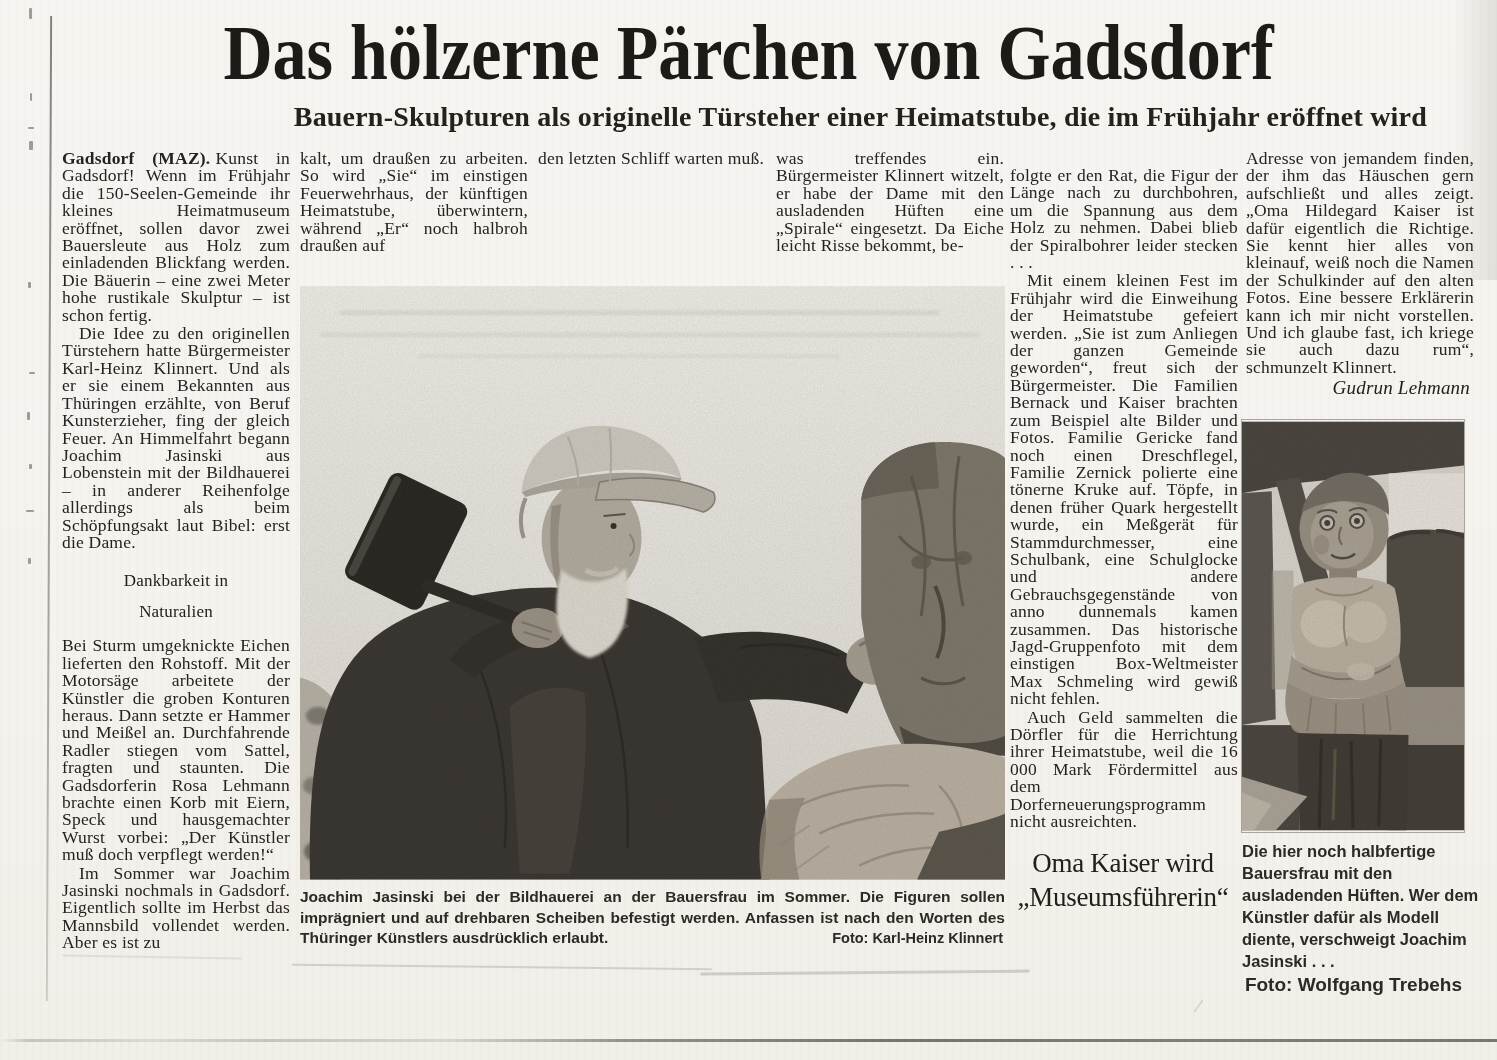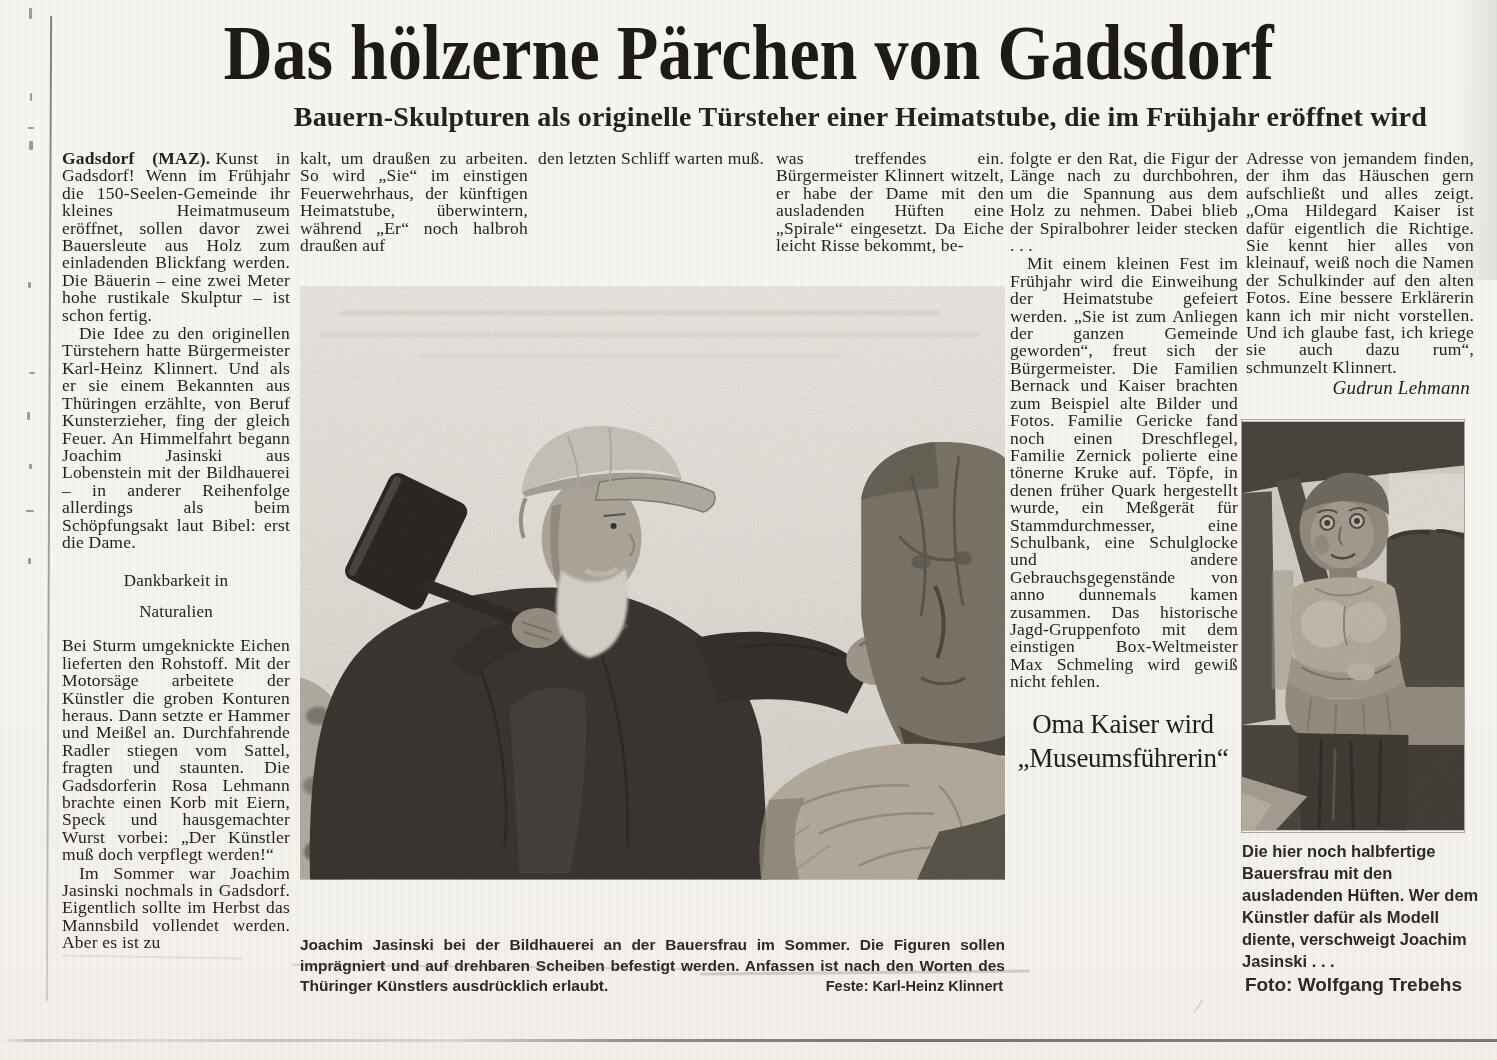--- a/index.html
+++ b/index.html
@@ -31,42 +31,42 @@
   
   .col{
     position:absolute;top:150px;width:228px;
     text-align:justify;font-size:17.5px;line-height:17.4px;
     letter-spacing:0.2px;color:#262220;
     hyphens:auto;-webkit-hyphens:auto;
   }
   .col p{margin:0 0 1px 0;}
   .col p.indent{text-indent:17px;}
   .c1{left:62px;}  .c2{left:300px;} .c3{left:538px;}
-  .c4{left:776px;} .c5{left:1010px;}.c6{left:1246px;}
+  .c4{left:776px;} .c5{left:1010px;margin-top:17px;}.c6{left:1246px;}
   .dateline{font-weight:bold;margin-right:5px;}
   .sect-head{
     font-weight:normal;text-align:center;color:#23201c;
     margin:14px auto 10px auto;
   }
   .sect-head.one{font-size:17px;line-height:31px;width:180px;}
   .sect-head.two{font-size:27px;line-height:34px;width:226px;letter-spacing:-0.3px;margin:16px 0 10px 0;}
   .byline{
     font-style:italic;font-size:19px;text-align:right;
     padding-right:4px;margin-top:3px;color:#24211d;
   }
   
   .photo{position:absolute;overflow:hidden;}
   .photo-main{left:300px;top:286px;width:705px;height:594px;}
   .photo-side{left:1242px;top:420px;width:222px;height:412px;outline:1px solid #aaa49a;}
   
   .caption{
     font-family:"Liberation Sans", sans-serif;font-weight:bold;
     color:#2c2926;position:absolute;text-align:justify;
   }
-  .caption-main{left:300px;top:935px;width:705px;font-size:15.5px;line-height:20.5px;}
+  .caption-main{left:300px;top:887px;width:705px;font-size:15.5px;line-height:20.5px;}
   .caption-main .credit{
     position:absolute;right:2px;bottom:0;font-size:14.5px;font-weight:bold;
     background:transparent;
   }
   .caption-side{left:1242px;top:840px;width:246px;font-size:16.5px;line-height:22px;text-align:left;}
   .caption-side .credit{display:block;text-align:right;padding-right:26px;font-size:19px;margin-top:2px;}
   
   .edge-line{
     position:absolute;left:48px;top:16px;width:2px;height:985px;
     background:linear-gradient(#5e5c58 0%, #7b7974 40%, #9b9892 75%, #c4c1ba 100%);
@@ -110,20 +110,21 @@
     <p>den letzten Schliff warten muß.</p>
   </div>
 
   <div class="col c4">
     <p>was treffendes ein. Bürgermeister Klinnert witzelt, er habe der Dame mit den ausladenden Hüften eine „Spirale“ eingesetzt. Da Eiche leicht Risse bekommt, be-</p>
   </div>
 
   <div class="col c5">
     <p>folgte er den Rat, die Figur der Länge nach zu durchbohren, um die Spannung aus dem Holz zu nehmen. Dabei blieb der Spiralbohrer leider stecken . . .</p>
     <p class="indent">Mit einem kleinen Fest im Frühjahr wird die Einweihung der Heimatstube gefeiert werden. „Sie ist zum Anliegen der ganzen Gemeinde geworden“, freut sich der Bürgermeister. Die Familien Bernack und Kaiser brachten zum Beispiel alte Bilder und Fotos. Familie Gericke fand noch einen Dreschflegel, Familie Zernick polierte eine tönerne Kruke auf. Töpfe, in denen früher Quark hergestellt wurde, ein Meßgerät für Stammdurchmesser, eine Schulbank, eine Schulglocke und andere Gebrauchsgegenstände von anno dunnemals kamen zusammen. Das historische Jagd-Gruppenfoto mit dem einstigen Box-Weltmeister Max Schmeling wird gewiß nicht fehlen.</p>
+    <p class="indent">Auch Geld sammelten die Dörfler für die Herrichtung ihrer Heimatstube, weil die 16 000 Mark Fördermittel aus dem Dorferneuerungsprogramm nicht ausreichten.</p>
     <h3 class="sect-head two">Oma Kaiser wird „Museumsführerin“</h3>
   </div>
 
   <div class="col c6">
     <p>Adresse von jemandem finden, der ihm das Häuschen gern aufschließt und alles zeigt. „Oma Hildegard Kaiser ist dafür eigentlich die Richtige. Sie kennt hier alles von kleinauf, weiß noch die Namen der Schulkinder auf den alten Fotos. Eine bessere Erklärerin kann ich mir nicht vorstellen. Und ich glaube fast, ich kriege sie auch dazu rum“, schmunzelt Klinnert.</p>
     <div class="byline">Gudrun Lehmann</div>
   </div>
 
   <div class="photo photo-main">
     <svg width="705" height="594" viewBox="0 0 706 594" xmlns="http://www.w3.org/2000/svg">
@@ -211,21 +212,21 @@
         <path d="M480,560 L510,540 M495,585 L530,560" stroke="#9a9182" stroke-width="2" opacity=".7"></path>
         <path d="M640,546 C668,540 692,534 706,528 L706,594 L618,594 Z" fill="#575147"></path>
         <path d="M470,514 C460,540 458,566 462,594 L500,594 C492,560 494,534 506,512 Z" fill="#8e8576" opacity=".8"></path>
       </g>
       <rect width="706" height="594" filter="url(#grainA)" opacity="0.3"></rect>
     </svg>
   </div>
 
   <div class="caption caption-main">
     <span>Joachim Jasinski bei der Bildhauerei an der Bauersfrau im Sommer. Die Figuren sollen imprägniert und auf drehbaren Scheiben befestigt werden. Anfassen ist nach den Worten des Thüringer Künstlers ausdrücklich erlaubt.</span>
-    <span class="credit">Feste: Karl-Heinz Klinnert</span>
+    <span class="credit">Foto: Karl-Heinz Klinnert</span>
   </div>
 
   <div class="photo photo-side">
     <svg width="222" height="412" viewBox="0 0 224 412" xmlns="http://www.w3.org/2000/svg">
       <defs>
         <filter id="grainB" x="0" y="0" width="100%" height="100%">
           <feTurbulence type="fractalNoise" baseFrequency="0.7" numOctaves="2" stitchTiles="stitch"></feTurbulence>
           <feColorMatrix type="matrix" values="0 0 0 0 0.12  0 0 0 0 0.11  0 0 0 0 0.10  0 0 0 0.55 0"></feColorMatrix>
         </filter>
       </defs>

